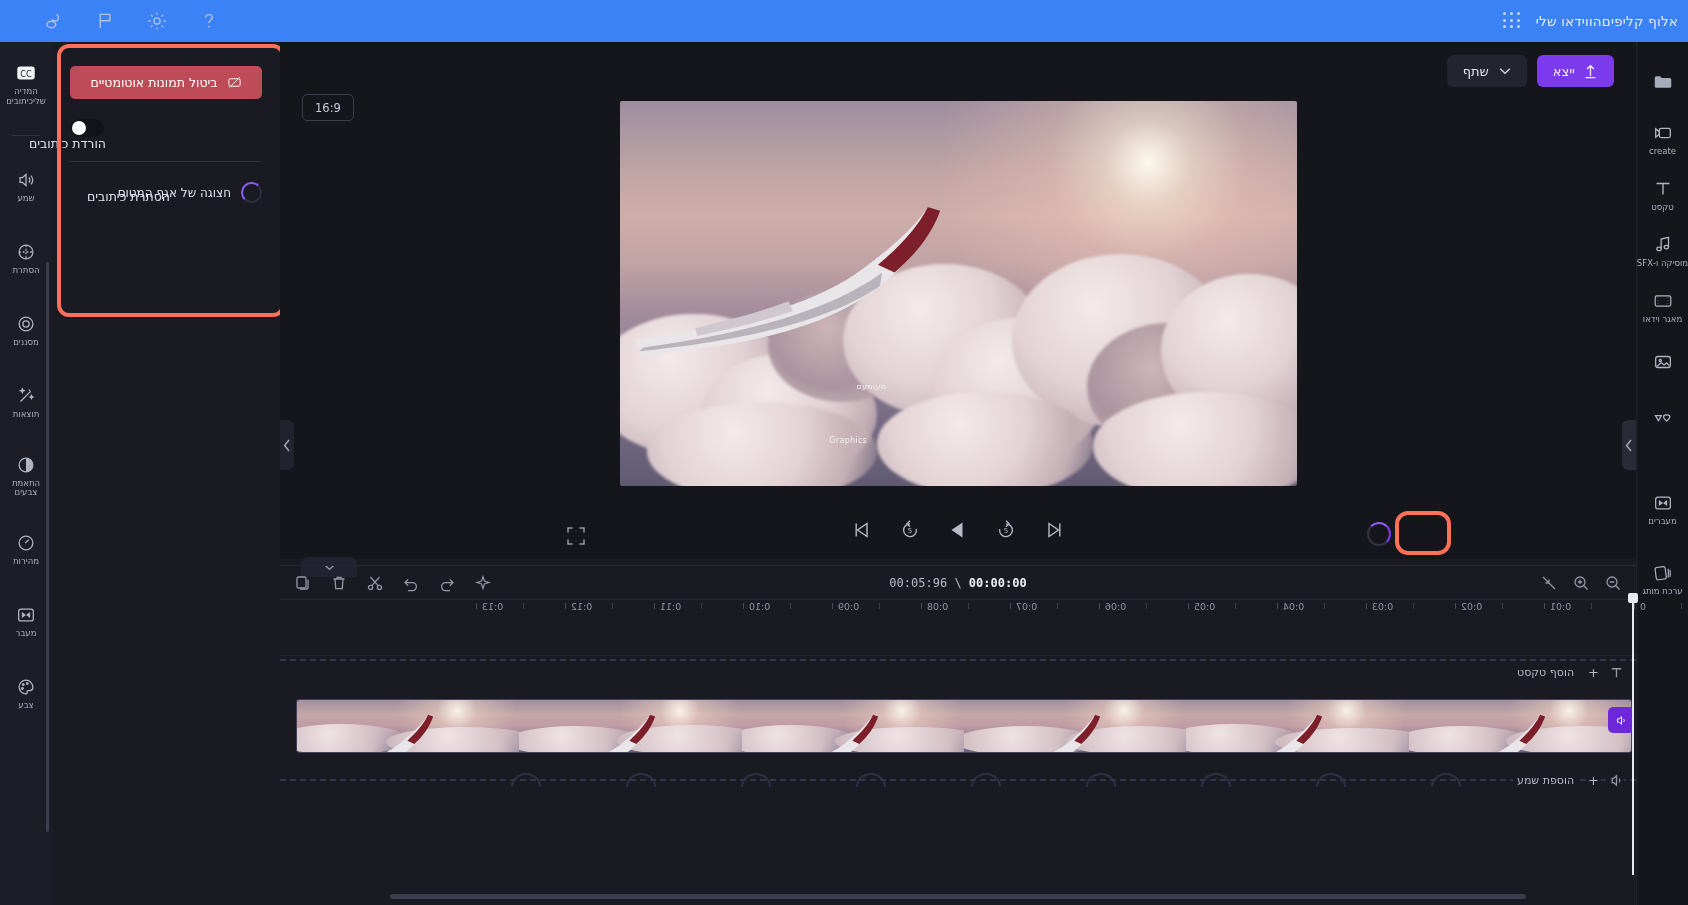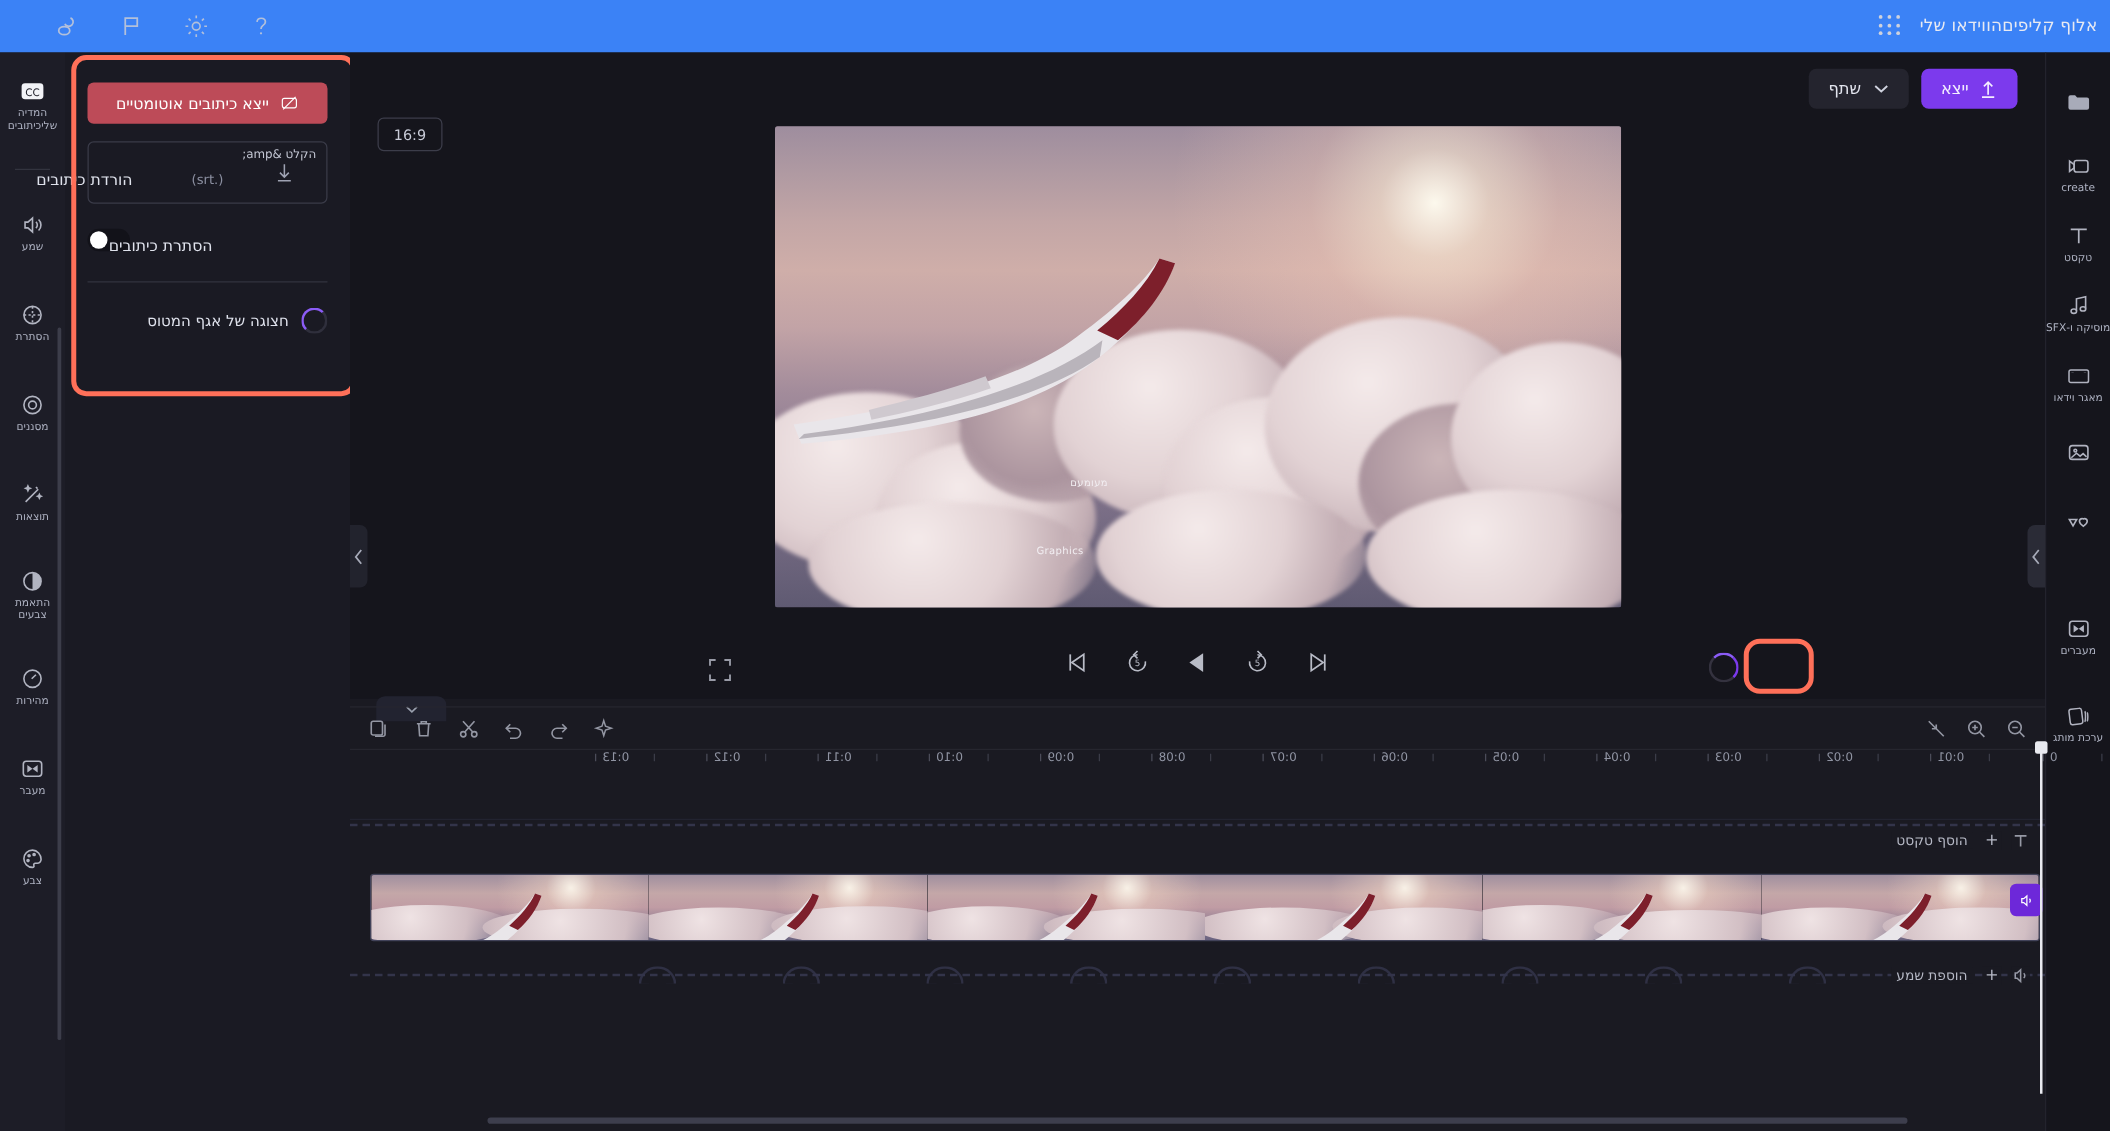--- a/index.html
+++ b/index.html
@@ -449,32 +449,23 @@
   </div>
 
   <div class="panel">
     <div class="panel-inner">
 
       <button class="btn-danger">
         <svg width="15" height="15" viewBox="0 0 24 24" fill="none" stroke="#fff" stroke-width="1.5">
           <rect x="3" y="6" width="18" height="12" rx="2.5"></rect>
             <path d="M4 20 20 4"></path>
         </svg>
-        <span>ייצא כיתובים אוטומטיים</span>
+        <span>ביטול תמונות אוטומטיים</span>
       </button>
 
-      <div class="drop-zone">
-        <span class="dz-top">הקלט &amp;amp;</span>
-        <span class="dz-arrow">
-          <svg width="15" height="17" viewBox="0 0 16 18" fill="none" stroke="#9ea2b2" stroke-width="1.3">
-            <path d="M8 1.5v10.5M4.2 8.6 8 12.4l3.8-3.8M2.5 15.5h11"></path>
-          </svg>
-        </span>
-        <span class="dz-sub">(.srt)</span>
-      </div>
       <span class="panel-label-float" style="top:94px; right:174px;">הורדת כיתובים</span>
 
       <div class="row-toggle">
         <span class="toggle">
             <span class="knob"></span>
           </span>
       </div>
       <span class="panel-label-float" style="top:147px; right:110px;">הסתרת כיתובים</span>
 
       <div class="panel-hr"></div>
@@ -708,20 +699,25 @@
             </svg>
         </span>
         <span class="tlbtn">
           <svg viewBox="0 0 18 18" fill="none" stroke="#b2b6c4" stroke-width="1.3">
               <circle cx="8" cy="8" r="5"></circle>
               <path d="M5.8 8h4.4M11.8 11.8 15.5 15.5"></path>
             </svg>
         </span>
       </div>
 
+      <div class="tl-time">
+        <span>00:05:96</span>
+        <span>\</span>
+        <b>00:00:00</b>
+      </div>
 
       <div class="tl-right-tools">
         <span class="tlbtn">
           <svg viewBox="0 0 18 18" fill="none" stroke="#b2b6c4" stroke-width="1.3">
               <rect x="3" y="3" width="9" height="11" rx="1.5"></rect>
               <path d="M14 5.5v8a1.5 1.5 0 0 1-1.5 1.5H6"></path>
             </svg>
         </span>
         <span class="tlbtn">
           <svg viewBox="0 0 18 18" fill="none" stroke="#b2b6c4" stroke-width="1.3">

